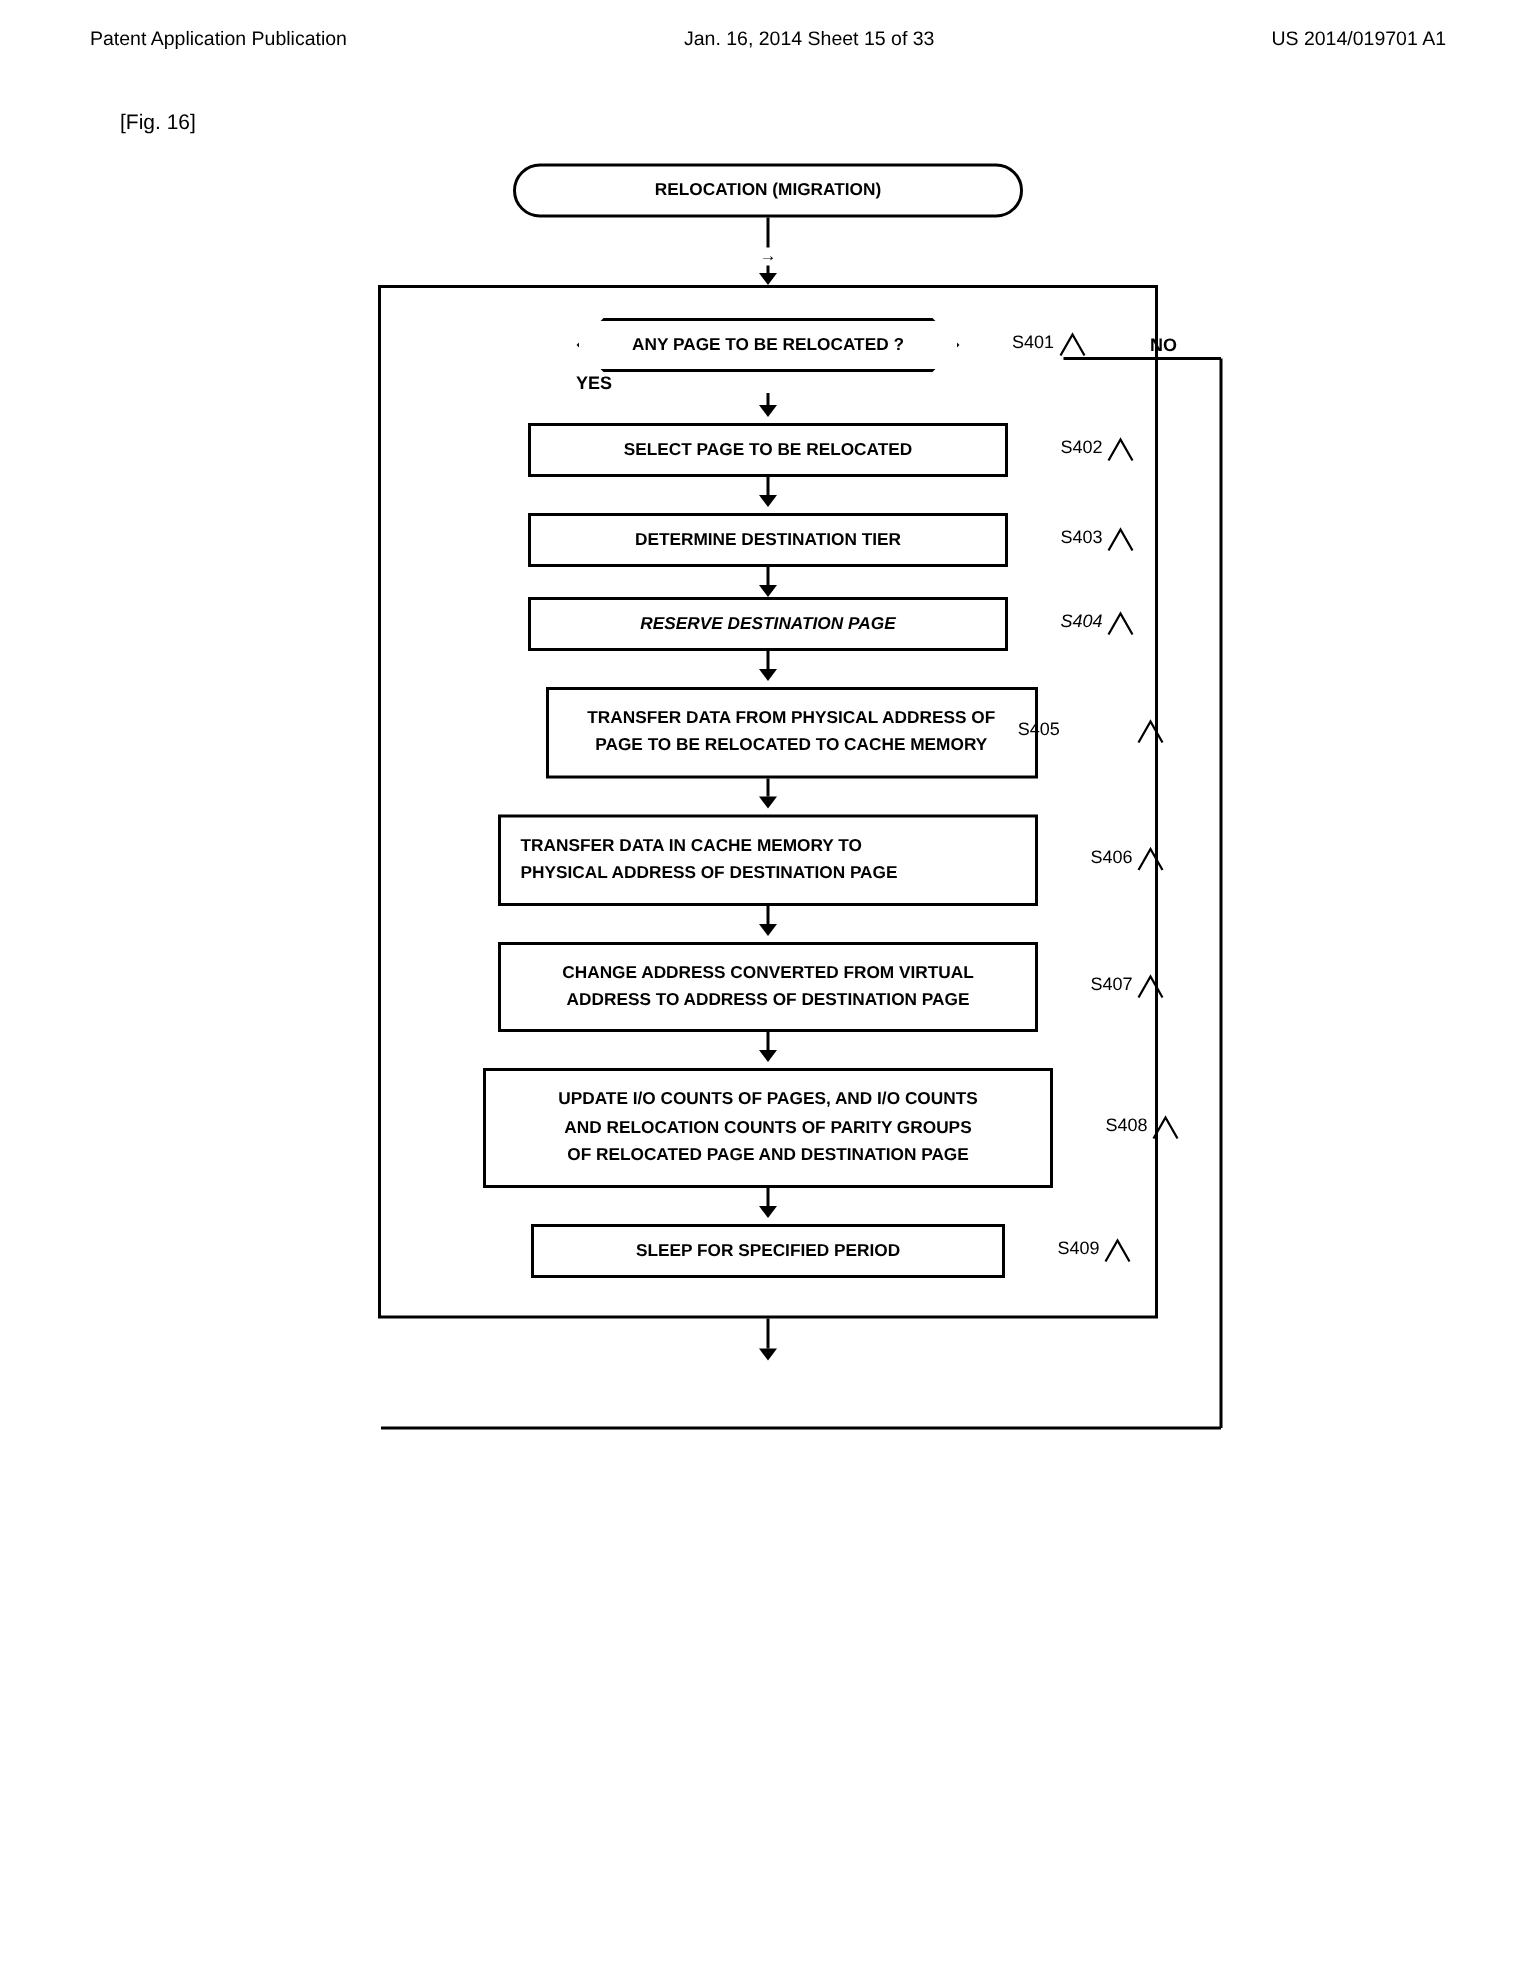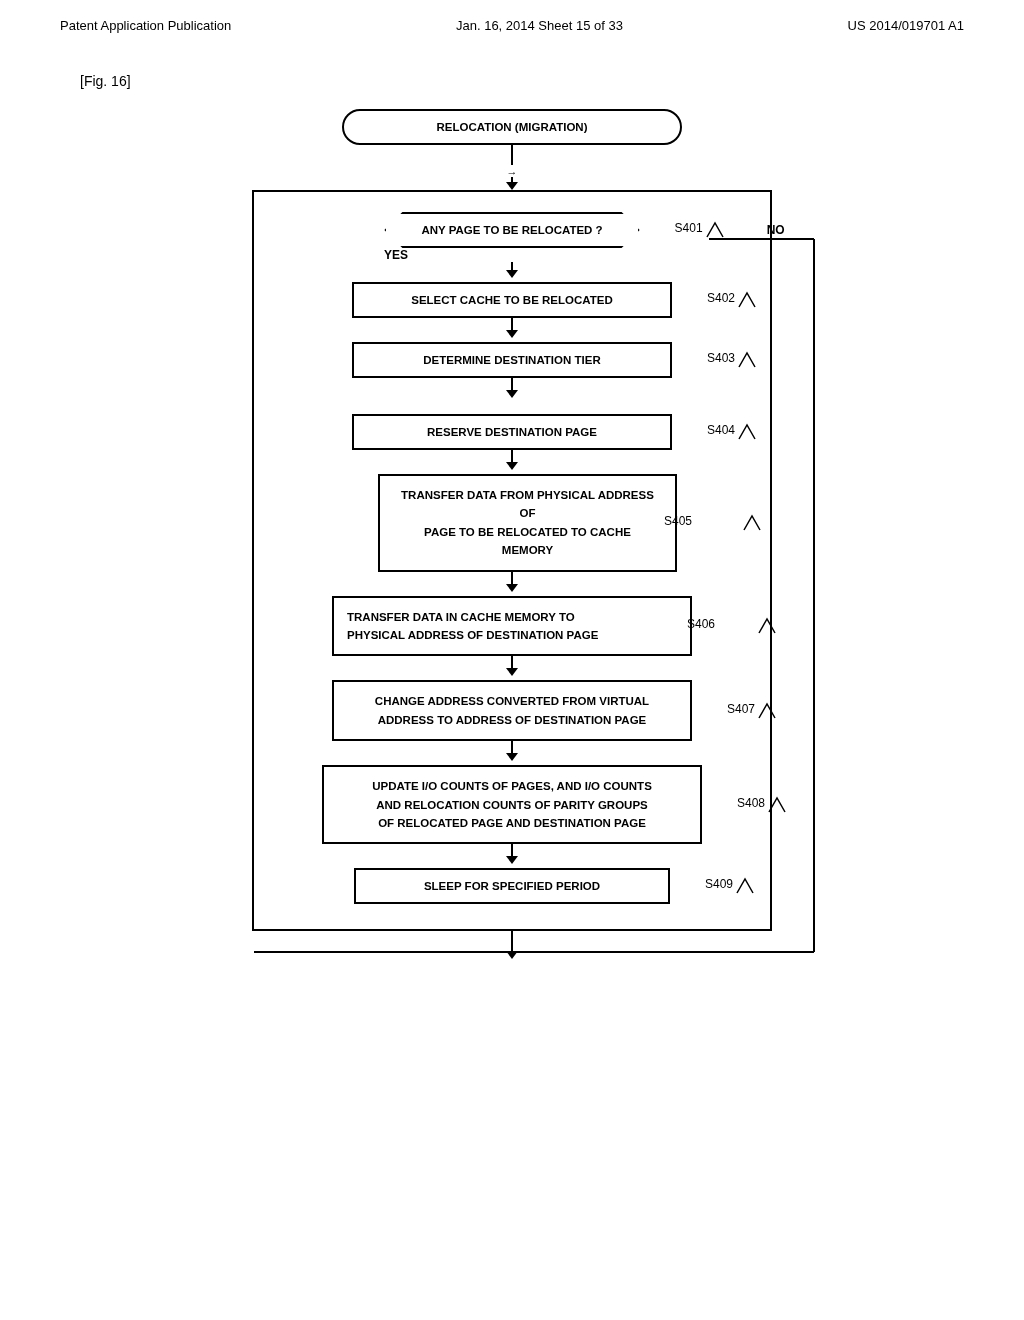--- a/index.html
+++ b/index.html
@@ -131,21 +131,21 @@
       <div style="display:flex;flex-direction:column;align-items:flex-start;width:100%;padding-left:10px;">
         <span style="font-size:12px;font-weight:bold;margin-left:80px;">YES</span>
       </div>
       <div class="arrow-down" style="margin-bottom:0;">
         <div class="arrow-line" style="height:8px;"></div>
         <div class="arrow-head-down"></div>
       </div>
 
       <div style="position:relative;display:flex;align-items:center;justify-content:center;margin-top:4px;">
         <div style="border:2px solid #000;padding:10px 20px;font-size:11.5px;font-weight:bold;text-align:center;width:320px;">
-          <span>SELECT CACHE TO BE RELOCATED</span>
+          <span>SELECT PAGE TO BE RELOCATED</span>
         </div>
         <div style="position:absolute;right:-85px;top:50%;transform:translateY(-50%);font-size:12px;display:flex;align-items:flex-start;">
           <span>S402</span>
           <svg width="20" height="18" viewBox="0 0 20 18" style="margin-left:2px;">
               <path d="M2 16 L10 2 L18 16" fill="none" stroke="#000" stroke-width="1.5"></path>
             </svg>
         </div>
       </div>
 
       <div class="arrow-down">
@@ -163,59 +163,59 @@
               <path d="M2 16 L10 2 L18 16" fill="none" stroke="#000" stroke-width="1.5"></path>
             </svg>
         </div>
       </div>
 
       <div class="arrow-down">
         <div class="arrow-line" style="height:12px;"></div>
         <div class="arrow-head-down"></div>
       </div>
 
-      <div style="position:relative;display:flex;align-items:flex-start;justify-content:center;margin-top:16px;">
+      <div style="position:relative;display:flex;align-items:flex-start;justify-content:center;margin-top:0;font-style:italic;">
         <div style="border:2px solid #000;padding:10px 20px;font-size:11.5px;font-weight:bold;text-align:center;width:320px;">
           <span>RESERVE DESTINATION PAGE</span>
         </div>
         <div style="position:absolute;right:-85px;top:50%;transform:translateY(-50%);font-size:12px;display:flex;align-items:flex-start;">
           <span>S404</span>
           <svg width="20" height="18" viewBox="0 0 20 18" style="margin-left:2px;">
               <path d="M2 16 L10 2 L18 16" fill="none" stroke="#000" stroke-width="1.5"></path>
             </svg>
         </div>
       </div>
 
       <div class="arrow-down">
         <div class="arrow-line" style="height:12px;"></div>
         <div class="arrow-head-down"></div>
       </div>
 
       <div style="position:relative;display:flex;align-items:center;justify-content:center;margin-top:4px;">
-        <div style="border:2px solid #000;padding:10px 20px;font-size:11.5px;font-weight:bold;text-align:center;width:299px;line-height:1.6;margin-left:31px;">
+        <div style="border:2px solid #000;padding:10px 20px;font-size:11.5px;font-weight:bold;text-align:center;width:328px;line-height:1.6;margin-left:31px;">
           <span>TRANSFER DATA FROM PHYSICAL ADDRESS OF<br>PAGE TO BE RELOCATED TO CACHE MEMORY</span>
         </div>
         <div style="position:absolute;right:-85px;top:50%;transform:translateY(-50%);font-size:12px;display:flex;align-items:flex-start;gap:48px;">
           <span>S405</span>
           <svg width="20" height="18" viewBox="0 0 20 18" style="margin-left:2px;">
               <path d="M2 16 L10 2 L18 16" fill="none" stroke="#000" stroke-width="1.5"></path>
             </svg>
         </div>
       </div>
 
       <div class="arrow-down">
         <div class="arrow-line" style="height:12px;"></div>
         <div class="arrow-head-down"></div>
       </div>
 
       <div style="position:relative;display:flex;align-items:center;justify-content:center;margin-top:4px;">
         <div style="border:2px solid #000;padding:10px 13px;font-size:11.5px;font-weight:bold;text-align:left;width:360px;line-height:1.6;">
           <span>TRANSFER DATA IN CACHE MEMORY TO<br>PHYSICAL ADDRESS OF DESTINATION PAGE</span>
         </div>
-        <div style="position:absolute;right:-85px;top:50%;transform:translateY(-50%);font-size:12px;display:flex;align-items:flex-start;gap:40px;">
+        <div style="position:absolute;right:-85px;top:50%;transform:translateY(-50%);font-size:12px;display:flex;align-items:flex-start;">
           <span>S406</span>
           <svg width="20" height="18" viewBox="0 0 20 18" style="margin-left:2px;">
               <path d="M2 16 L10 2 L18 16" fill="none" stroke="#000" stroke-width="1.5"></path>
             </svg>
         </div>
       </div>
 
       <div class="arrow-down">
         <div class="arrow-line" style="height:12px;"></div>
         <div class="arrow-head-down"></div>

